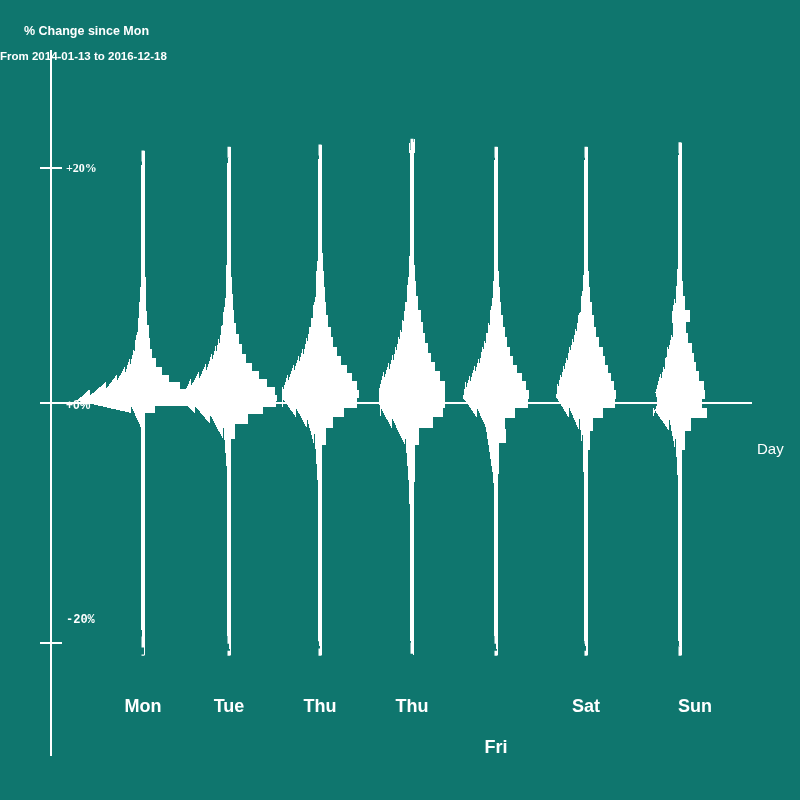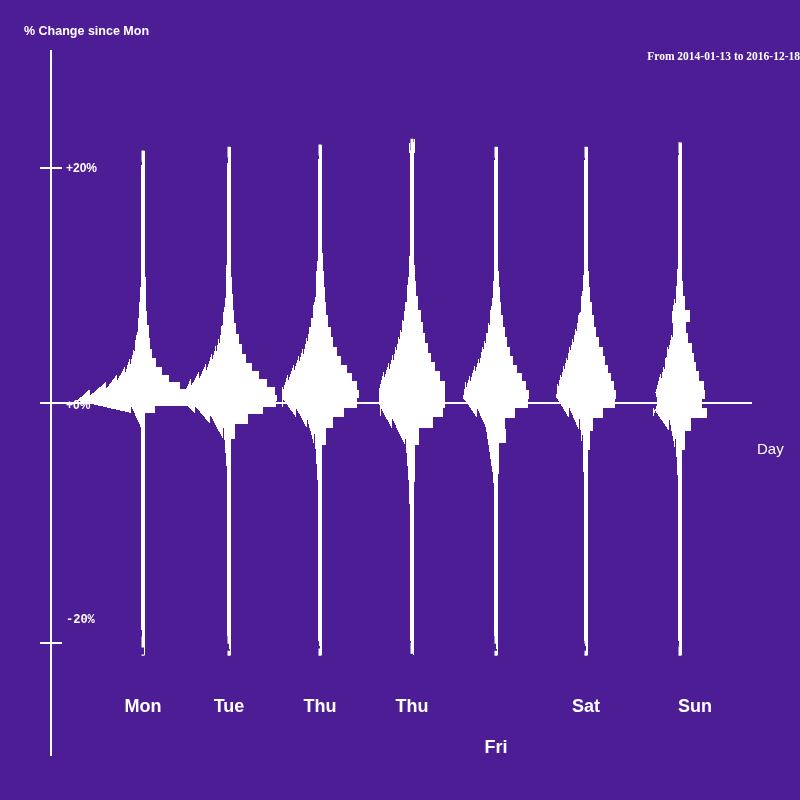--- a/index.html
+++ b/index.html
@@ -11,47 +11,46 @@
     width: 800px;
     height: 800px;
     overflow: hidden;
     font-family: "Liberation Sans", sans-serif;
     color: #ffffff;
   }
   #stage {
     position: relative;
     width: 800px;
     height: 800px;
-    background: #4c1d95;
+    background: #0f766e;
   }
 
   
   .chart-title {
     position: absolute;
     left: 0;
     top: 22px;
     width: 800px;
     text-align: center;
     font-size: 25px;
     font-weight: bold;
     letter-spacing: 0px;
     color: #ffffff;
     white-space: nowrap;
   }
   .chart-subtitle {
     position: absolute;
     left: 0;
     top: 50px;
     width: 800px;
-    text-align: right;
+    text-align: left;
     font-size: 11.5px;
     font-weight: bold;
     color: #ffffff;
     white-space: nowrap;
-    font-family: Liberation Serif, serif;
   }
   .ylabel-top {
     position: absolute;
     left: 24px;
     top: 24px;
     font-size: 12.5px;
     font-weight: bold;
     color: #ffffff;
     white-space: nowrap;
   }
@@ -130,21 +129,21 @@
 <div id="stage">
 
   <div class="ylabel-top">% Change since Mon</div>
 
   <div class="chart-subtitle">From 2014-01-13 to 2016-12-18</div>
 
   <div class="y-axis"></div>
   <div class="x-axis"></div>
 
   <div class="y-tick" style="top:167px;"></div>
-  <div class="y-tick-label" style="top:168px;">+20%</div>
+  <div class="y-tick-label" style="top:168px;font-family:Liberation Serif, serif;">+20%</div>
 
   <div class="y-tick" style="top:402px;"></div>
   <div class="y-tick-label" style="top:405px;">+0%</div>
 
   <div class="y-tick" style="top:642px;"></div>
   <div class="y-tick-label" style="top:620px;font-family:Liberation Mono, monospace;">-20%</div>
 
   <div class="xlabel-right">Day</div>
 
   <svg class="violin-svg" id="violin-svg" width="800" height="800">

